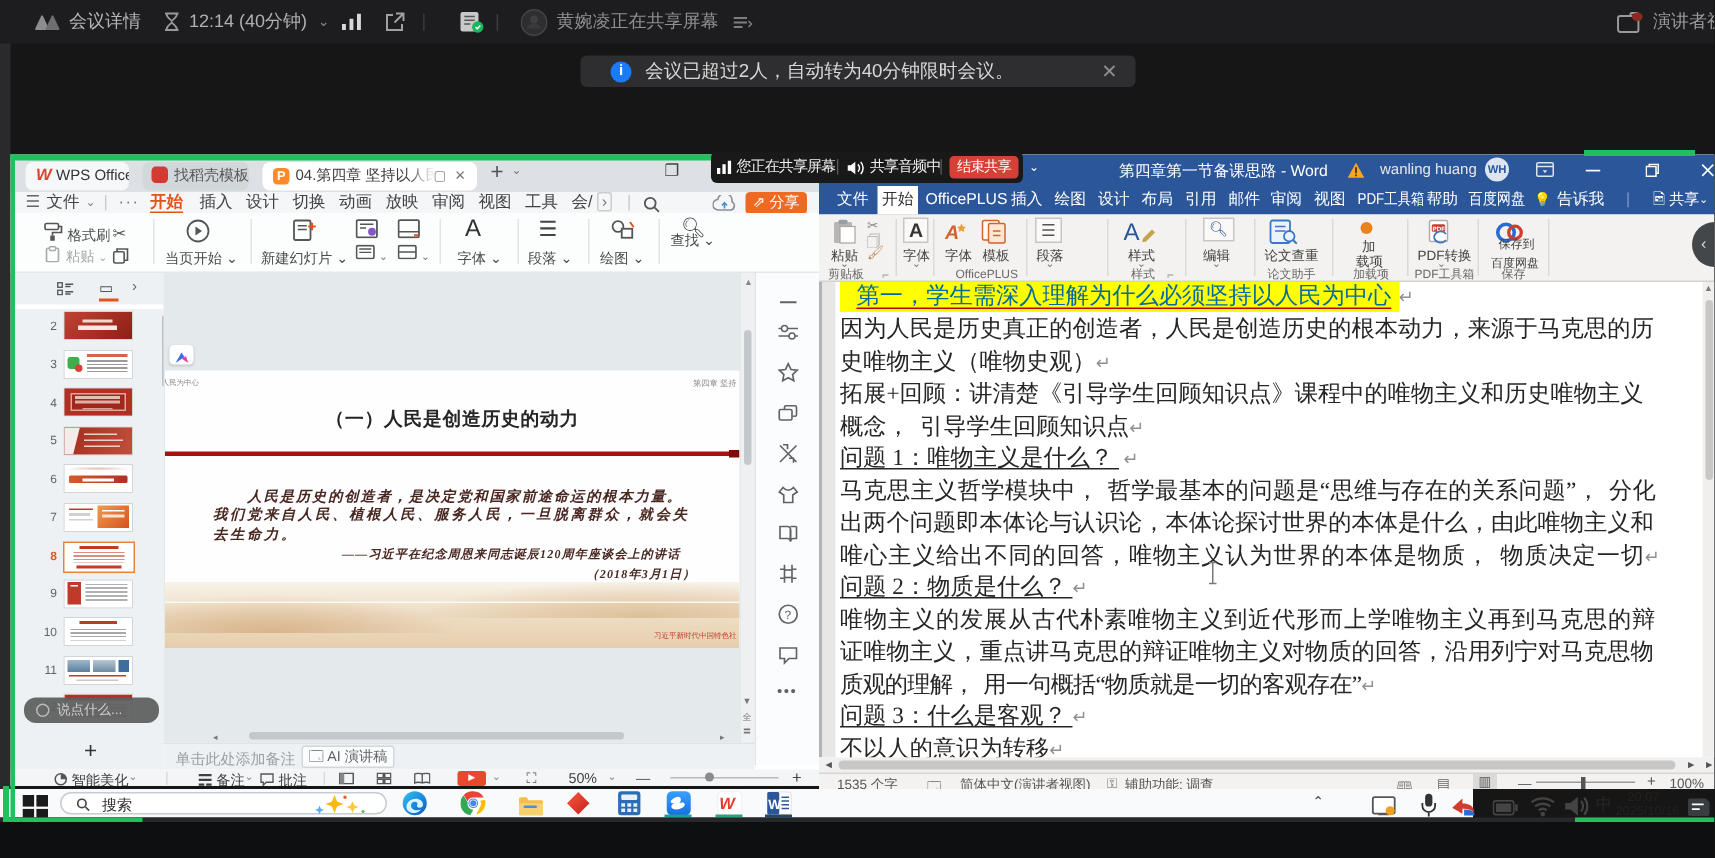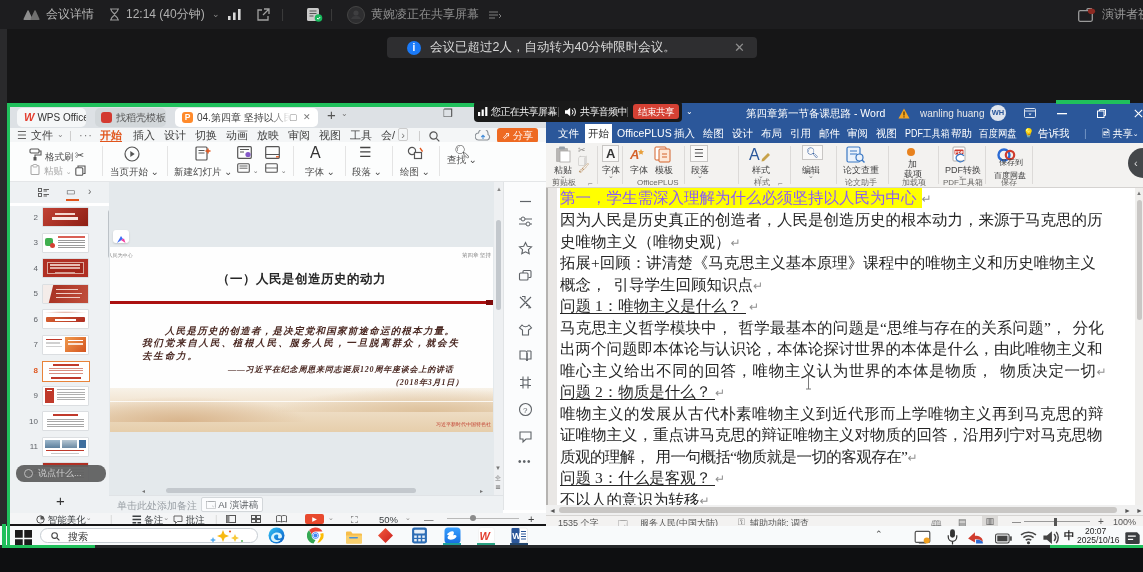--- a/index.html
+++ b/index.html
@@ -56,21 +56,21 @@
 
 #wdoc{left:0;top:85px;width:597px;height:317px;background:#fff;overflow:hidden}
 .dl{position:absolute;left:14px;font-family:"Liberation Serif",serif;font-size:15.5px;letter-spacing:0;color:#262626;white-space:nowrap;height:17px;line-height:17px}
 .pil{color:#909090;font-size:12px;letter-spacing:0}
 .ul{text-decoration:underline;text-underline-offset:2px}
 #wdhscroll{left:0;top:402px;width:597px;height:10px;background:#f0f0f0}
 #wdstatus{left:0;top:412px;width:597px;height:11px;background:#f3f2f1;border-top:1px solid #d6d4d2;font-size:9px;color:#555}
 
 #pill{z-index:8;left:474px;top:101px;width:208px;height:21px;background:#191919;border-radius:4px;color:#efefef;font-size:11px;line-height:21px}
 
-#taskbar{left:0;top:526px;width:1143px;height:19px;background:#f8fafb}
+#taskbar{left:0;top:526px;width:982px;height:19px;background:#f8fafb}
 #tbedge{left:0;top:545px;width:1143px;height:3px;background:#26282a}
 #bottomblack{left:0;top:548px;width:1143px;height:24px;background:#0e0f11}
 .ticon{position:absolute;top:1px;width:17px;height:17px}
 </style></head>
 <body>
 <div id="stage">
   <div class="abs" id="lstrip"></div>
   <div class="abs" id="topbar">
     <svg class="it" style="left:22px;top:9px" width="19" height="12" viewBox="0 0 19 12">
         <path d="M1.5 10 L5.5 1.5 Q6 .8 6.6 1.5 L10.5 10 Q10.8 11 9.7 11 H2.3 Q1.2 11 1.5 10Z" fill="#8d8d8d"></path>
@@ -561,24 +561,24 @@
         </svg>
       <span class="rlbl" style="left:453px;top:14px;font-size:8px">保存到</span>
       <span class="rlbl" style="left:448px;top:27px;font-size:8px">百度网盘</span>
       <span class="rgrp" style="left:455px;top:35px">保存</span>
       <div class="rsep" style="left:486px"></div>
       <div style="position:absolute;left:582px;top:5px;width:30px;height:30px;border-radius:50%;background:#44474a;color:#ddd;font-size:11px;line-height:30px;padding-left:6px">‹</div>
     </div>
     <div class="abs" id="wdoc">
       <div style="position:absolute;left:0;top:0;width:2px;height:317px;background:#b5b3b1"></div>
       <div style="position:absolute;left:2px;top:0;width:9px;height:317px;background:#e9e7e5"></div>
-      <div class="dl" style="top:1px"><span style="background:#ffff00;color:#8b5cf6;text-underline-offset:2.5px;text-decoration-color:#c00000;padding:1px 5px 2px 0">第一，学生需深入理解为什么必须坚持以人民为中心</span><span class="pil">↵</span></div>
+      <div class="dl" style="top:1px"><span style="background:#ffff00;color:#0369a1;text-decoration:underline;text-underline-offset:2.5px;text-decoration-color:#c00000;padding:1px 5px 2px 11px">第一，学生需深入理解为什么必须坚持以人民为中心</span><span class="pil">↵</span></div>
       <div class="dl" style="top:44.5px">史唯物主义（唯物史观）<span class="pil">↵</span></div>
       <div class="dl" style="top:23px">因为人民是历史真正的创造者，人民是创造历史的根本动力，来源于马克思的历</div>
-      <div class="dl" style="top:66px">拓展+回顾：讲清楚《马克思主义基本原理》课程中的唯物主义和历史唯物主义</div>
+      <div class="dl" style="top:66px">拓展+回顾：讲清楚《引导学生回顾知识点》课程中的唯物主义和历史唯物主义</div>
       <div class="dl" style="top:87.5px">概念，<span style="letter-spacing:3px"> </span>引导学生回顾知识点<span class="pil">↵</span></div>
       <div class="dl" style="top:109px"><span class="ul">问题 1：唯物主义是什么？&nbsp;</span><span class="pil"> ↵</span></div>
       <div class="dl" style="top:130.5px;letter-spacing:0.2px">马克思主义哲学模块中，<span style="letter-spacing:2px"> </span>哲学最基本的问题是“思维与存在的关系问题”，<span style="letter-spacing:2px"> </span>分化</div>
       <div class="dl" style="top:173.5px;letter-spacing:0.55px">唯心主义给出不同的回答，唯物主义认为世界的本体是物质，<span style="letter-spacing:3px"> </span>物质决定一切<span class="pil">↵</span></div>
       <div class="dl" style="top:152px">出两个问题即本体论与认识论，本体论探讨世界的本体是什么，由此唯物主义和</div>
       <div class="dl" style="top:195px"><span class="ul">问题 2：物质是什么？&nbsp;</span><span class="pil">↵</span></div>
       <div class="dl" style="top:216.5px;letter-spacing:0.5px">唯物主义的发展从古代朴素唯物主义到近代形而上学唯物主义再到马克思的辩</div>
       <div class="dl" style="top:259.5px;letter-spacing:-0.55px">质观的理解，<span style="letter-spacing:2px"> </span>用一句概括“物质就是一切的客观存在”<span class="pil">↵</span></div>
       <div class="dl" style="top:238px">证唯物主义，重点讲马克思的辩证唯物主义对物质的回答，沿用列宁对马克思物</div>
       <div class="dl" style="top:281px"><span class="ul">问题 3：什么是客观？&nbsp;</span><span class="pil">↵</span></div>
@@ -593,21 +593,21 @@
       <span style="position:absolute;left:578px;top:1.5px;font-size:7px;color:#555">►</span>
       <span style="position:absolute;left:590px;top:1.5px;font-size:7px;color:#555">►</span>
     </div>
     <div style="position:absolute;left:589px;top:85px;width:8px;height:317px;background:#f0efed">
       <span style="position:absolute;left:1px;top:2px;font-size:6px;color:#777">▲</span>
       <div style="position:absolute;left:1.5px;top:12px;width:5px;height:120px;background:#c9c7c5;border-radius:2.5px"></div>
     </div>
     <div class="abs" id="wdstatus">
       <span style="position:absolute;left:12px;top:1px">1535 个字</span>
       <span style="position:absolute;left:72px;top:1px;color:#666">🗔</span>
-      <span style="position:absolute;left:94px;top:1px">服务人民(中国大陆)</span>
+      <span style="position:absolute;left:94px;top:1px">简体中文(演讲者视图)</span>
       <span style="position:absolute;left:192px;top:1px;color:#666">⚿</span>
       <span style="position:absolute;left:204px;top:1px">辅助功能: 调查</span>
       <span style="position:absolute;left:385px;top:1px;color:#666">🕮</span>
       <span style="position:absolute;left:412px;top:1px;color:#666">▤</span>
       <span style="position:absolute;left:436px;top:0px;width:16px;height:10px;background:#dcdad8;color:#555;text-align:center;line-height:10px">▥</span>
       <span style="position:absolute;left:466px;top:1px;color:#555">—</span>
       <span style="position:absolute;left:478px;top:5px;width:66px;height:1px;background:#9a9a9a"></span>
       <span style="position:absolute;left:508px;top:1.5px;width:3px;height:8px;background:#555"></span>
       <span style="position:absolute;left:552px;top:0px;color:#555;font-size:10px">+</span>
       <span style="position:absolute;left:567px;top:1px">100%</span>

